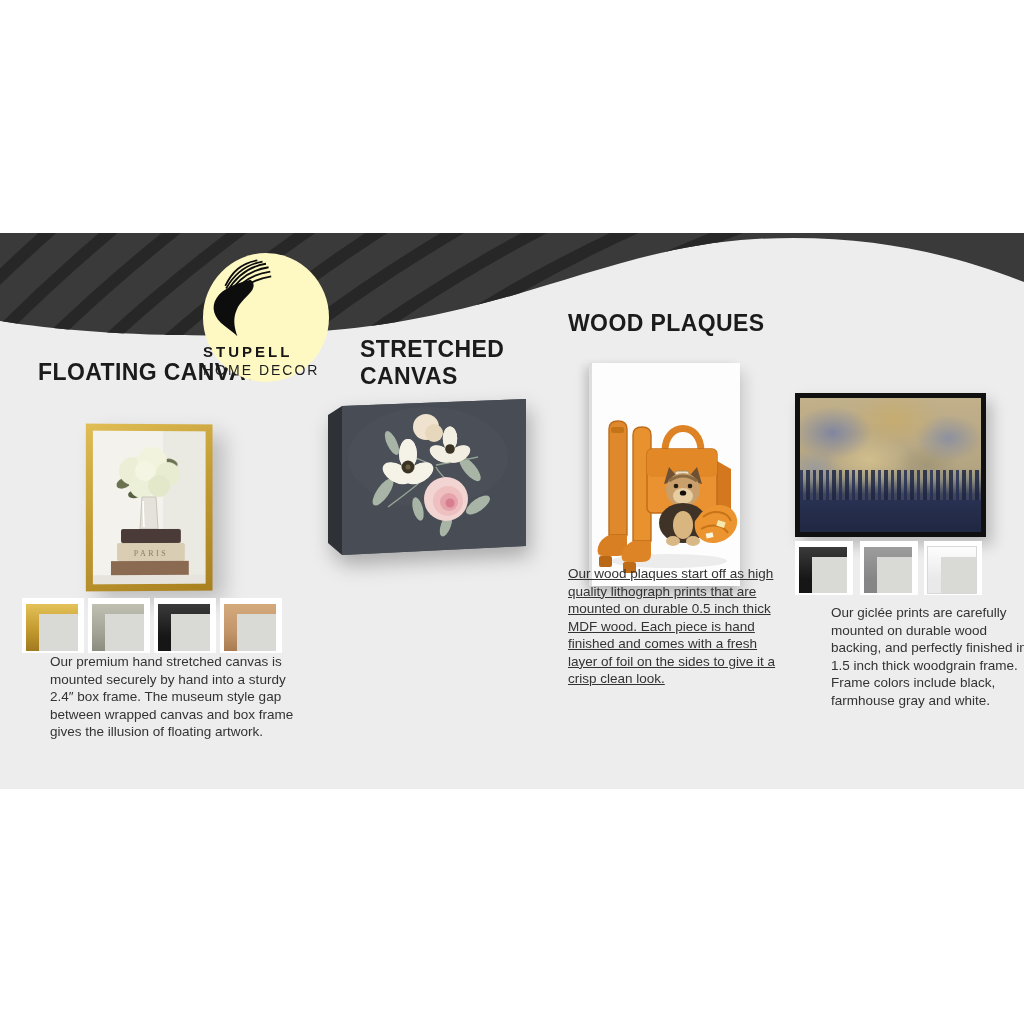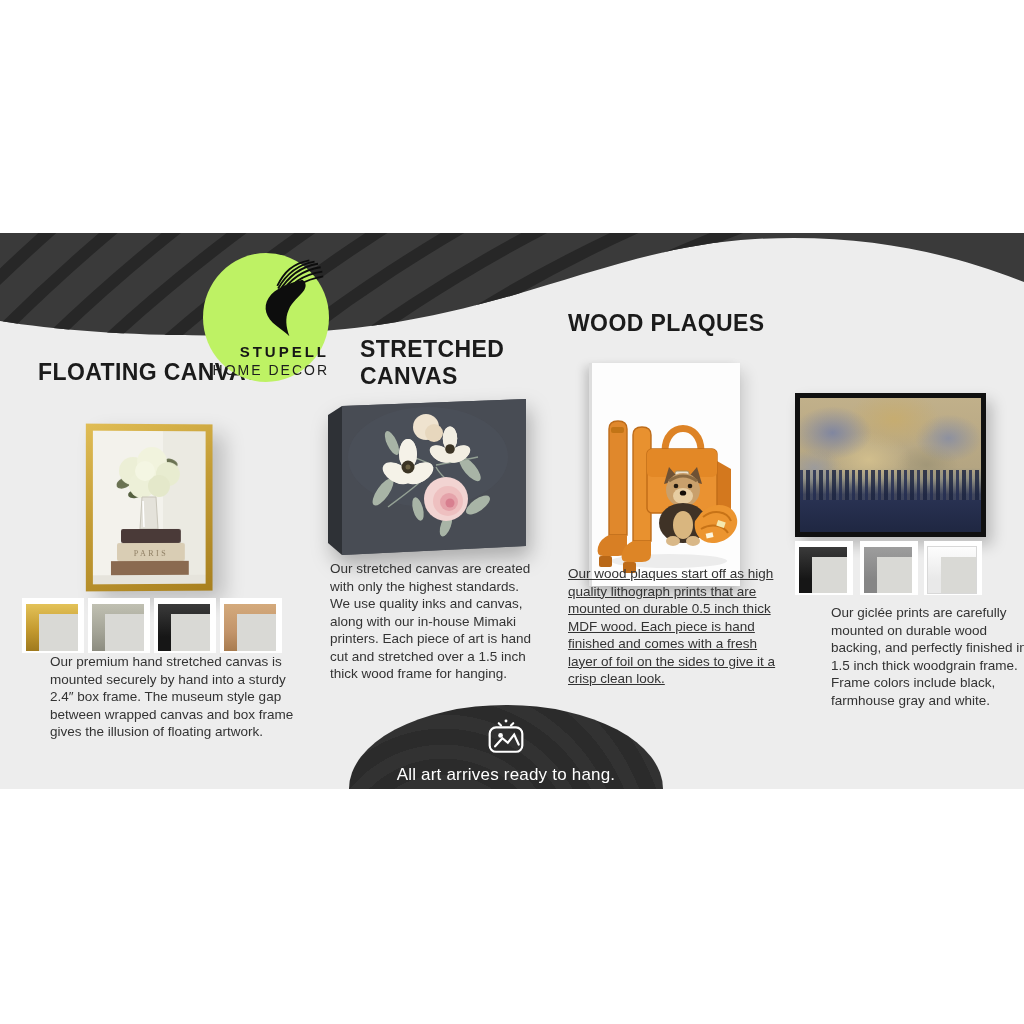--- a/index.html
+++ b/index.html
@@ -4,21 +4,21 @@
 <style>
   html,body{margin:0;padding:0;background:#ffffff;}
   .stage{position:relative;width:1024px;height:1024px;background:#ffffff;overflow:hidden;
          font-family:"Liberation Sans", sans-serif;}
   .panel{position:absolute;left:0;top:233px;width:1024px;height:556px;background:#ededed;}
   .band-svg{position:absolute;left:0;top:233px;}
   .abs{position:absolute;}
 
   
   .logo-circle{position:absolute;left:203px;top:253px;width:126px;height:129px;border-radius:50%;
-               background:#bef264;z-index:5;text-align:right;}
+               background:#fef9c3;z-index:5;text-align:left;}
   .logo-brand{margin-top:2px;font-size:15px;font-weight:600;letter-spacing:3px;color:#161616;}
   .logo-tagline{margin-top:2px;font-size:14px;font-weight:500;letter-spacing:2px;color:#1d1d1d;}
 
   
   .h{position:absolute;color:#1b1b1b;font-weight:800;font-size:23px;line-height:27px;letter-spacing:.4px;}
   .body-copy{position:absolute;color:#333;font-size:13.5px;line-height:17.5px;}
 
   
   .float-frame{position:absolute;left:86px;top:424px;width:127px;height:167px;
                background:linear-gradient(155deg,#e0bd55 0%,#c49d35 45%,#a8801f 100%);
@@ -234,21 +234,20 @@
         <circle r="6" fill="#3b3424"></circle>
       </g>
 
       <circle cx="118" cy="102" r="22" fill="#f2d4d2"></circle>
       <circle cx="120" cy="104" r="15" fill="#eec0c0"></circle>
       <circle cx="121" cy="105" r="9" fill="#e5a3aa"></circle>
       <circle cx="122" cy="106" r="4.5" fill="#d87f8f"></circle>
     </g>
   </svg>
 
-  <p class="body-copy" style="left:330px;top:560px;width:212px;margin:0;">Our stretched canvas are created with only the highest standards. We use quality inks and canvas, along with our in-house Mimaki printers. Each piece of art is hand cut and stretched over a 1.5 inch thick wood frame for hanging.</p>
 
   <div class="h" style="left:568px;top:310px;">
     <span>WOOD PLAQUES</span>
   </div>
 
   <div class="plaque">
     <svg width="151" height="223" viewBox="0 0 151 223">
       <rect width="151" height="223" fill="#fdfdfd"></rect>
       <rect width="3" height="223" fill="#dedede"></rect>
       <ellipse cx="80" cy="198" rx="58" ry="7" fill="#ececec"></ellipse>
@@ -310,27 +309,14 @@
       </div>
     </div>
   <div class="swatch sw-sm" style="left:924px;top:541px;">
     <div class="sw-frame f-white">
         <div class="canvas abs"></div>
       </div>
     </div>
 
   <p class="body-copy" style="left:831px;top:604px;width:208px;margin:0;">Our giclée prints are carefully mounted on durable wood backing, and perfectly finished in a 1.5 inch thick woodgrain frame. Frame colors include black, farmhouse gray and white.</p>
 
-  <div class="dome">
-    <svg width="58" height="46" viewBox="0 0 64 48" style="position:relative;margin-top:12px">
-      <g stroke="#ffffff" stroke-width="2.4" fill="none" stroke-linecap="round">
-        <rect x="14" y="10" width="36" height="27" rx="7"></rect>
-        <path d="M20,31 L28,22 L34,27 L41,18 L46,29"></path>
-        <line x1="24" y1="5.5" x2="26.5" y2="8"></line>
-        <line x1="40" y1="5.5" x2="37.5" y2="8"></line>
-      </g>
-      <circle cx="26" cy="19" r="2.6" fill="#ffffff"></circle>
-      <circle cx="32" cy="3" r="1.6" fill="#ffffff"></circle>
-    </svg>
-    <div class="dome-label">All art arrives ready to hang.</div>
-  </div>
 
 </div>
 
 </body></html>

